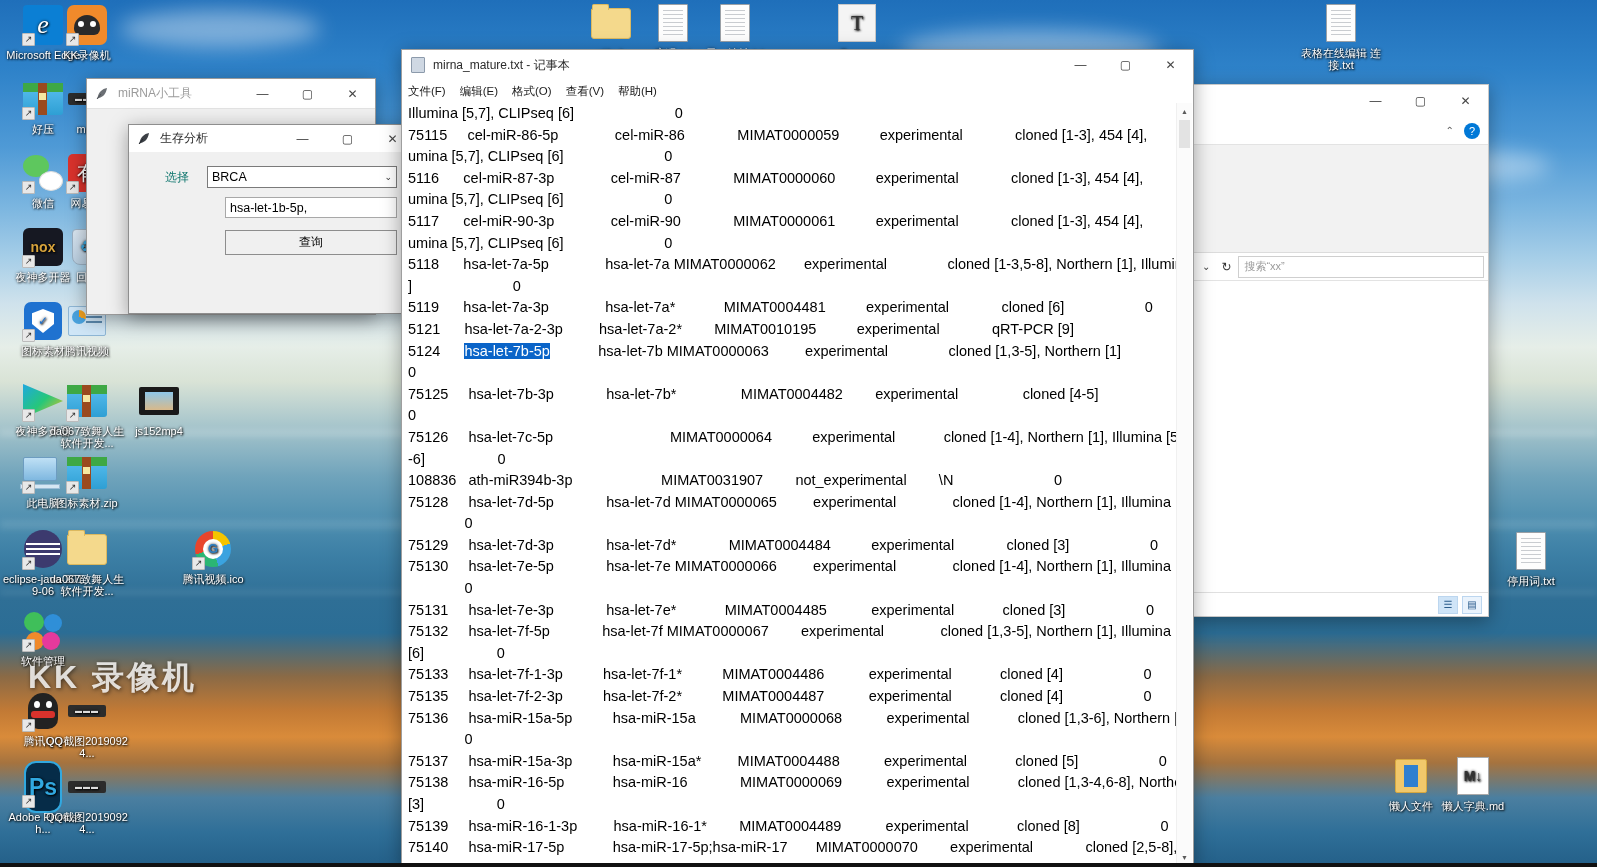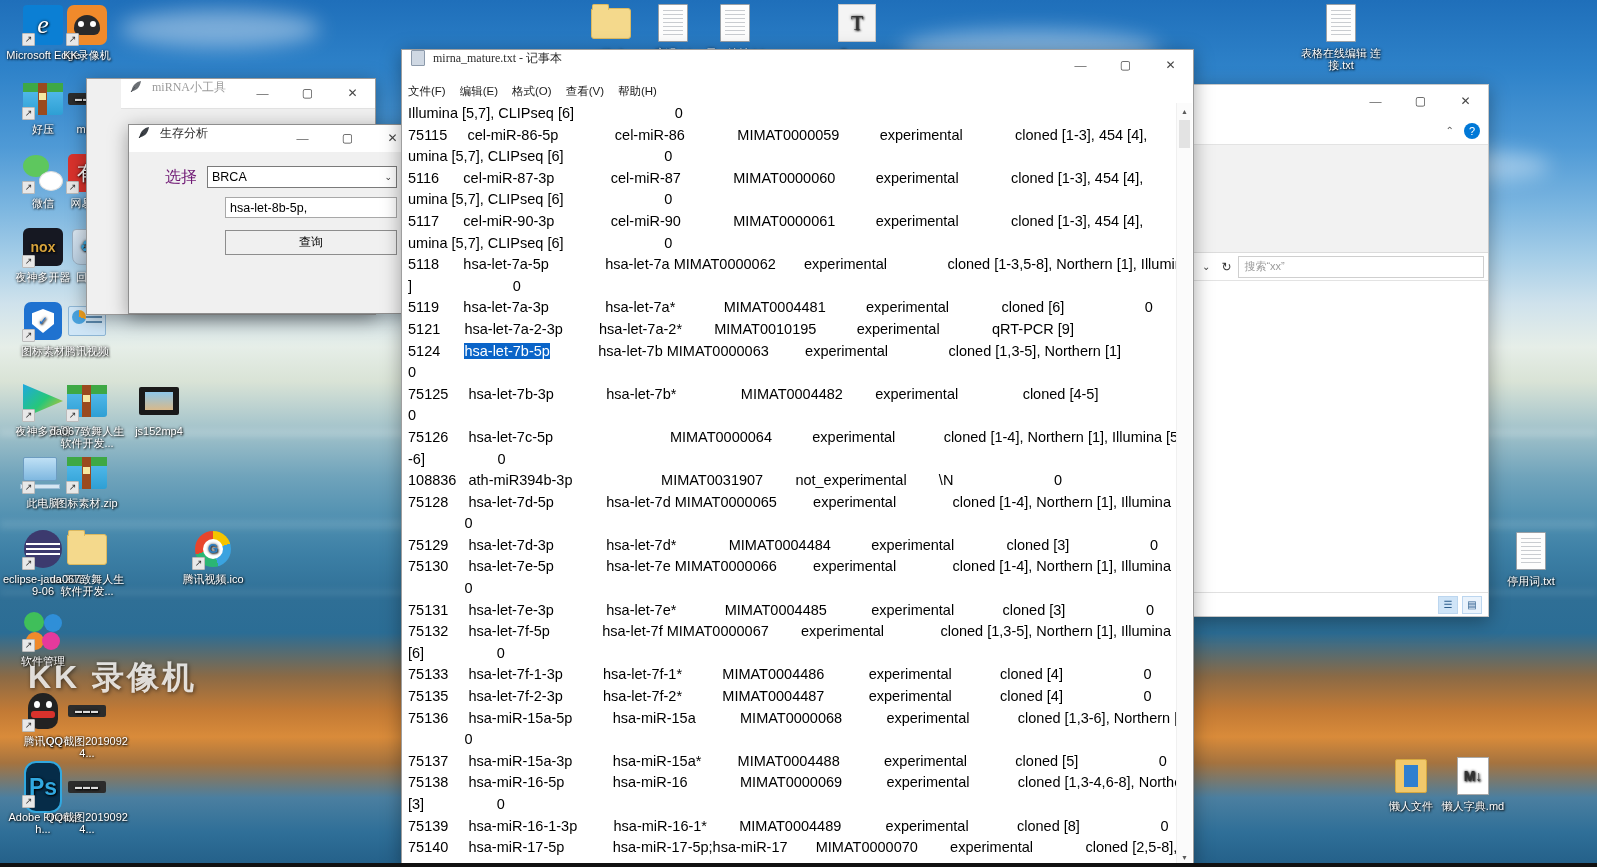--- a/index.html
+++ b/index.html
@@ -61,42 +61,42 @@
     border-radius:1px;position:relative;margin:0 auto;
   }
   .pageicon:before{
     content:"";position:absolute;top:5px;left:4px;right:4px;height:1px;
     background:#c9ccd0;
     box-shadow:0 4px 0 #c9ccd0,0 8px 0 #c9ccd0,0 12px 0 #c9ccd0,0 16px 0 #c9ccd0,0 20px 0 #c9ccd0,0 24px 0 #c9ccd0;
   }
 
   
   .win{ position:absolute; background:#f0f0f0; box-shadow:0 4px 18px rgba(0,0,0,.35); }
-  .tbar{ height:30px; display:flex; background:#fff;font-family:Liberation Serif, serif; }
+  .tbar{ height:30px; display:flex; align-items:center; background:#fff; }
   .tbar .tt{ font-size:12px; color:#2b2b2b; padding-left:8px; white-space:nowrap; }
   .wbtns{ margin-left:auto; display:flex; height:100%; }
   .wbtn{ width:45px; height:100%; display:flex; align-items:center; justify-content:center;
          font-size:12px; color:#444; }
 
   
   .feather{ width:16px;height:16px;margin-left:7px;flex:0 0 auto; }
 
   
   #mirnaTool{ left:86px; top:78px; width:290px; height:237px;
               border:1px solid #9a9a9a; background:#f0f0f0;}
-  #mirnaTool .tbar{ border-bottom:1px solid #e2e2e2;margin-left:34px; }
+  #mirnaTool .tbar{ border-bottom:1px solid #e2e2e2; }
   #mirnaTool .tt{ color:#9b9b9b; }
 
   
   #survDlg{ left:128px; top:124px; width:288px; height:190px;
             border:1px solid #8e8e8e; background:#f0f0f0; }
   #survDlg .tbar{ height:27px; }
   #survDlg .body{ padding:14px 18px 0 18px; }
   .frow{ display:flex; align-items:center; margin-bottom:9px; }
-  .flabel{ font-size:16px; color:#701a75; width:60px; padding-left:18px;}
+  .flabel{ font-size:12px; color:#0f766e; width:60px; padding-left:18px;}
   .fselect{
     flex:1; height:22px; border:1px solid #7a7a7a; background:#fff;
     display:flex; align-items:center; padding:0 4px; font-size:12.5px; color:#000;
   }
   .fselect .cv{ flex:1; }
   .fchevron{ font-size:9px; color:#333; }
   .finput{
     margin-left:78px; width:calc(100% - 78px); height:21px;
     border:1px solid #a8a8a8; background:#fff; font-size:12.5px;
     color:#000; padding:0 4px; display:flex; align-items:center;
@@ -490,21 +490,21 @@
       </div>
     </div>
     <div class="body">
       <div class="frow">
         <span class="flabel">选择</span>
         <div class="fselect">
           <span class="cv">BRCA</span>
           <span class="fchevron">⌄</span>
         </div>
       </div>
-      <div class="finput" placeholder="">hsa-let-8b-5p,</div>
+      <div class="finput" placeholder="">hsa-let-1b-5p,</div>
       <div class="fbtn">查询</div>
     </div>
     <svg class="cursor-arrow" viewBox="0 0 14 20">
       <path d="M1 1 L1 16 L4.6 12.6 L7 18 L9.3 17 L7 11.8 L12 11.8 Z" fill="#fff" stroke="#111" stroke-width="1"></path>
     </svg>
   </div>
 
   <div class="win" id="explorer">
     <div class="tbar">
       <span class="tt"></span>

